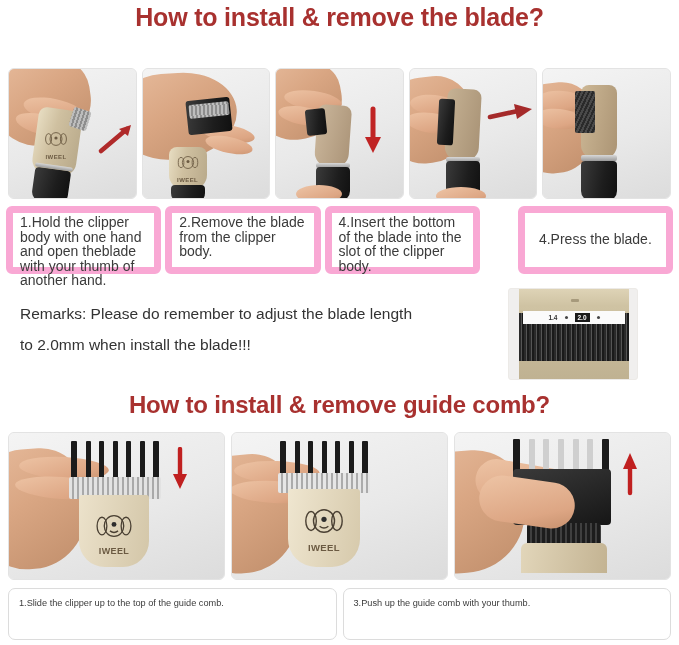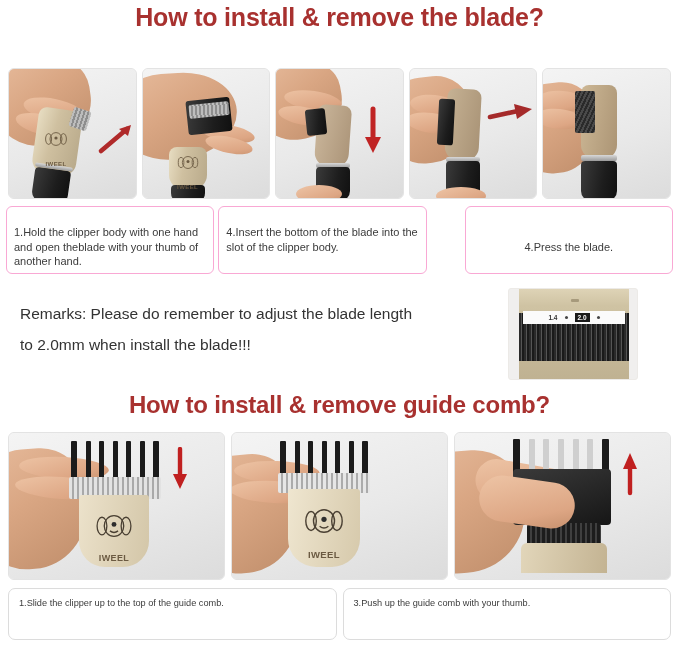--- a/index.html
+++ b/index.html
@@ -77,39 +77,39 @@
     border-radius: 2px;
   }
 
   
   .brand { position: absolute; text-align: center; color: #6b5a42; }
   .brand .dog {
     width: 100%; display: block;
   }
   .brand .name {
     font-size: 6px; letter-spacing: 0.4px; font-weight: bold;
-    color: #6b5a42; margin-top: 14px;
+    color: #6b5a42; margin-top: 7px;
   }
 
   
   .arrow { position: absolute; }
   .arrow svg { display: block; }
 
   
   .captions-top {
     position: absolute; left: 6px; top: 206px;
     width: 667px; height: 68px;
     display: flex; gap: 4px;
   }
   .caption {
-    border: 1px solid #f9a8d4;
+    border: 7px solid #f9a8d4;
     border-radius: 6px;
     background: #fff;
-    padding: 18px 7px 4px 7px;
-    font-size: 11px;
+    padding: 2px 7px 4px 7px;
+    font-size: 14px;
     line-height: 14.5px;
     color: #3b3b3b;
     flex: 1 1 0;
   }
   .caption.center { display: flex; align-items: center; justify-content: center; text-align: center; margin-left: 34px; }
 
   
   .remarks {
     position: absolute; left: 14px; top: 298px;
     width: 490px;
@@ -281,20 +281,21 @@
                   background:linear-gradient(100deg,#cdb896,#ab9474);"></div>
       <div class="clipper-black" style="left:32px;top:22px;width:20px;height:42px;border-radius:2px;
                   background:repeating-linear-gradient(115deg,#2a2a2a 0 2px,#4a4a4a 2px 4px);"></div>
       <div class="ring" style="left:38px;top:86px;width:36px;height:6px;"></div>
       <div class="clipper-black" style="left:38px;top:92px;width:36px;height:40px;"></div>
     </div>
   </div>
 
   <div class="captions-top">
     <div class="caption">1.Hold the clipper body with one hand and open  theblade with your thumb of another hand.</div>
+    <div class="caption">2.Remove the blade from the clipper body.</div>
     <div class="caption">4.Insert the bottom of the blade into the slot of the clipper body.</div>
     <div class="caption center">4.Press the blade.</div>
   </div>
 
   <div class="remarks">
     <div>Remarks: Please do remember to adjust the blade length</div>
     <div>to 2.0mm when install the blade!!!</div>
   </div>
 
   <div class="dial-photo">

